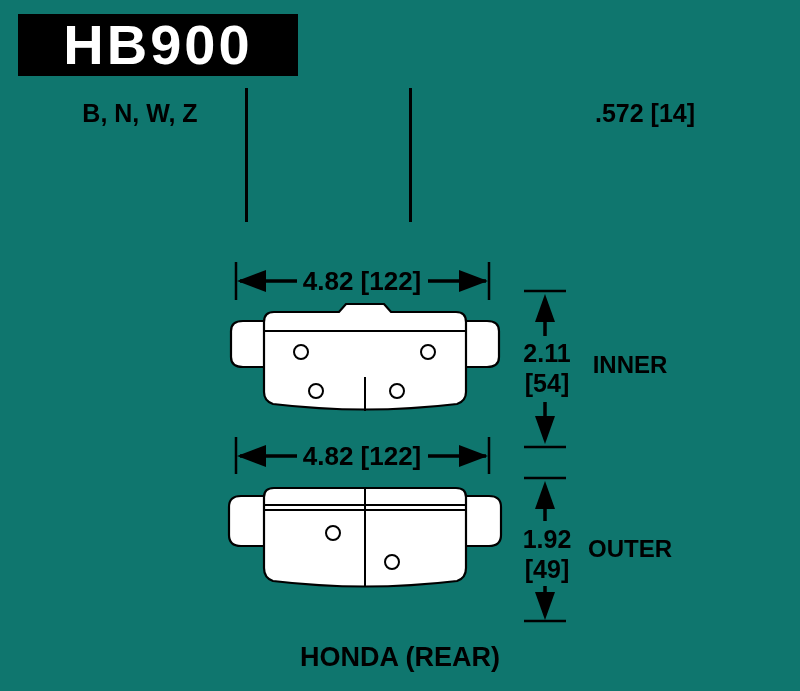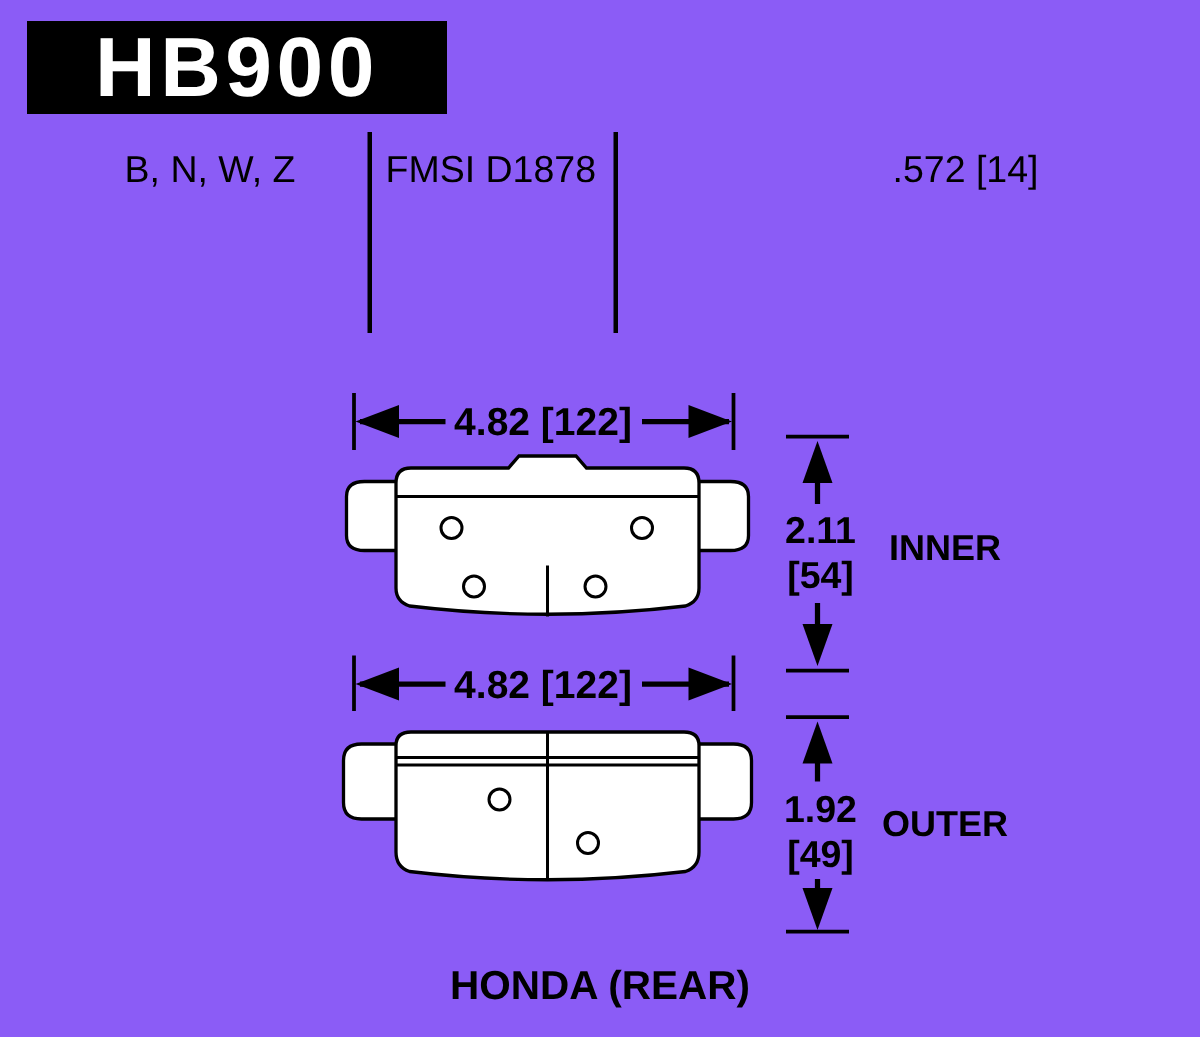--- a/index.html
+++ b/index.html
@@ -1,41 +1,41 @@
 <!DOCTYPE html>
 <html><head>
 <meta charset="utf-8">
 <style>
   html, body { margin: 0; padding: 0; background: #ffffff; }
   .canvas {
     position: relative;
     width: 800px;
     height: 691px;
-    background: #8b5cf6;
+    background: #0f766e;
     font-family: "Liberation Sans", sans-serif;
     color: #000;
     overflow: hidden;
   }
   .part-box {
     position: absolute;
     left: 18px; top: 14px;
     width: 280px; height: 62px;
     background: #000000;
     color: #ffffff;
     display: flex; align-items: center; justify-content: center;
     font-weight: bold;
     font-size: 56px;
     letter-spacing: 3px;
     line-height: 1;
   }
   .spec-text {
     position: absolute;
     top: 99px;
     font-size: 25px;
-    font-weight: normal;
+    font-weight: bold;
     white-space: nowrap;
   }
   .compounds { left: 55px; width: 170px; text-align: center; }
   .fmsi { left: 257px; }
   .thickness { left: 595px; }
   .divider {
     position: absolute;
     top: 88px;
     width: 3px; height: 134px;
     background: #000000;
@@ -59,21 +59,20 @@
 <body>
 
 <div class="canvas">
 
   <div class="part-box">
     <span>HB900</span>
   </div>
 
   <div class="spec-text compounds">B, N, W, Z</div>
   <div class="divider divider-1"></div>
-  <div class="spec-text fmsi">FMSI D1878</div>
   <div class="divider divider-2"></div>
   <div class="spec-text thickness">.572 [14]</div>
 
   <svg class="diagram" width="800" height="691" viewBox="0 0 800 691">
 
     <g>
       <line class="extline" x1="236" y1="262" x2="236" y2="300"></line>
       <line class="extline" x1="489" y1="262" x2="489" y2="300"></line>
       <line class="shaft" x1="240" y1="281" x2="297" y2="281"></line>
       <polygon class="head" points="237,281 266,270 266,292"></polygon>

